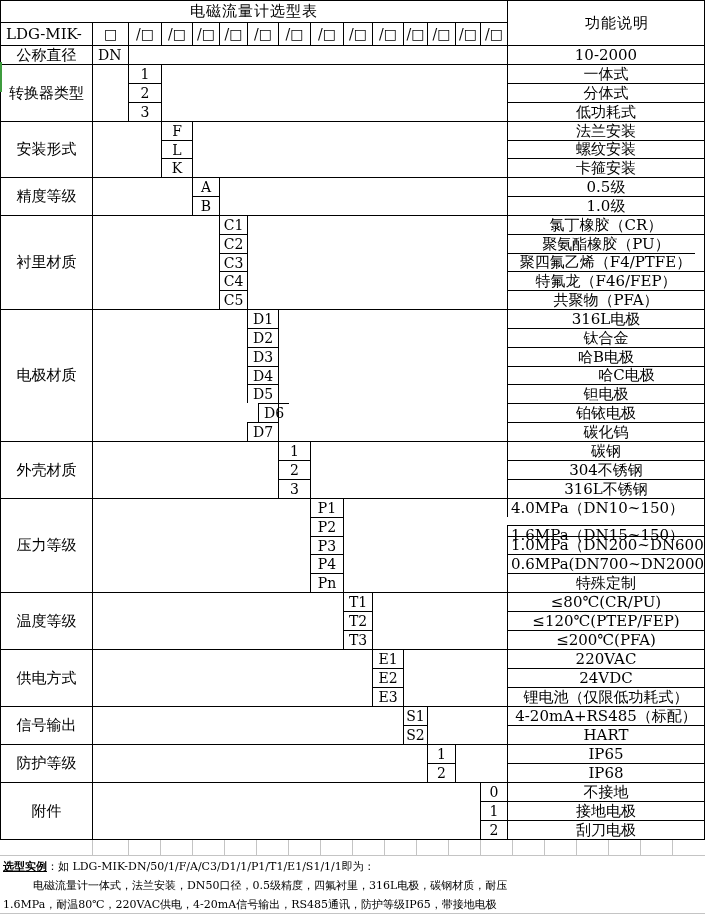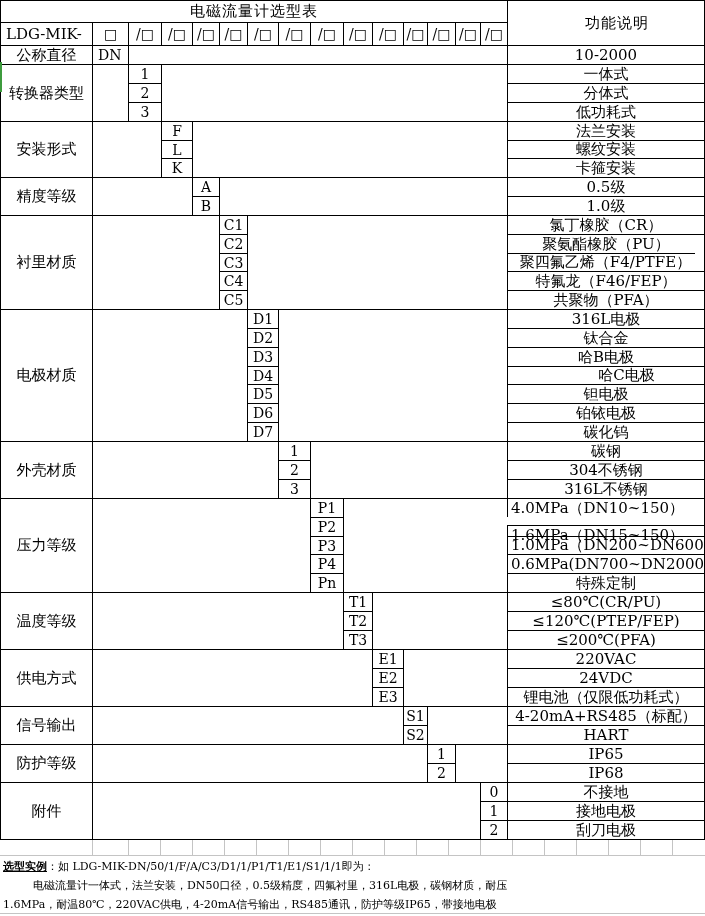--- a/index.html
+++ b/index.html
@@ -102,21 +102,21 @@
       <div class="cell code" style="left: 247px; top: 309px; width: 31px; height: 19px;">D1</div>
       <div class="cell" style="left: 507px; top: 309px; width: 197px; height: 19px;">316L电极</div>
       <div class="cell code" style="left: 247px; top: 328px; width: 31px; height: 19px;">D2</div>
       <div class="cell" style="left: 507px; top: 328px; width: 197px; height: 19px;">钛合金</div>
       <div class="cell code" style="left: 247px; top: 347px; width: 31px; height: 19px;">D3</div>
       <div class="cell" style="left: 507px; top: 347px; width: 197px; height: 19px;">哈B电极</div>
       <div class="cell code" style="left: 247px; top: 366px; width: 31px; height: 18px;">D4</div>
       <div class="cell" style="left: 507px; top: 366px; width: 238px; height: 18px; text-align: center;">哈C电极</div>
       <div class="cell code" style="left: 247px; top: 384px; width: 31px; height: 19px;">D5</div>
       <div class="cell" style="left: 507px; top: 384px; width: 197px; height: 19px;">钽电极</div>
-      <div class="cell code" style="left: 247px; top: 403px; width: 31px; height: 19px;">D6</div>
+      <div class="cell code" style="left: 258px; top: 403px; width: 31px; height: 19px;">D6</div>
       <div class="cell" style="left: 507px; top: 403px; width: 197px; height: 19px;">铂铱电极</div>
       <div class="cell code" style="left: 247px; top: 422px; width: 31px; height: 19px;">D7</div>
       <div class="cell" style="left: 507px; top: 422px; width: 197px; height: 19px;">碳化钨</div>
       <div class="cell" style="left: 0px; top: 441px; width: 92px; height: 57px;">外壳材质</div>
       <div class="cell" style="left: 92px; top: 441px; width: 186px; height: 57px;"></div>
       <div class="cell" style="left: 310px; top: 441px; width: 197px; height: 57px;"></div>
       <div class="cell code" style="left: 278px; top: 441px; width: 32px; height: 19px;">1</div>
       <div class="cell" style="left: 507px; top: 441px; width: 197px; height: 19px;">碳钢</div>
       <div class="cell code" style="left: 278px; top: 460px; width: 32px; height: 19px;">2</div>
       <div class="cell" style="left: 507px; top: 460px; width: 197px; height: 19px;">304不锈钢</div>

